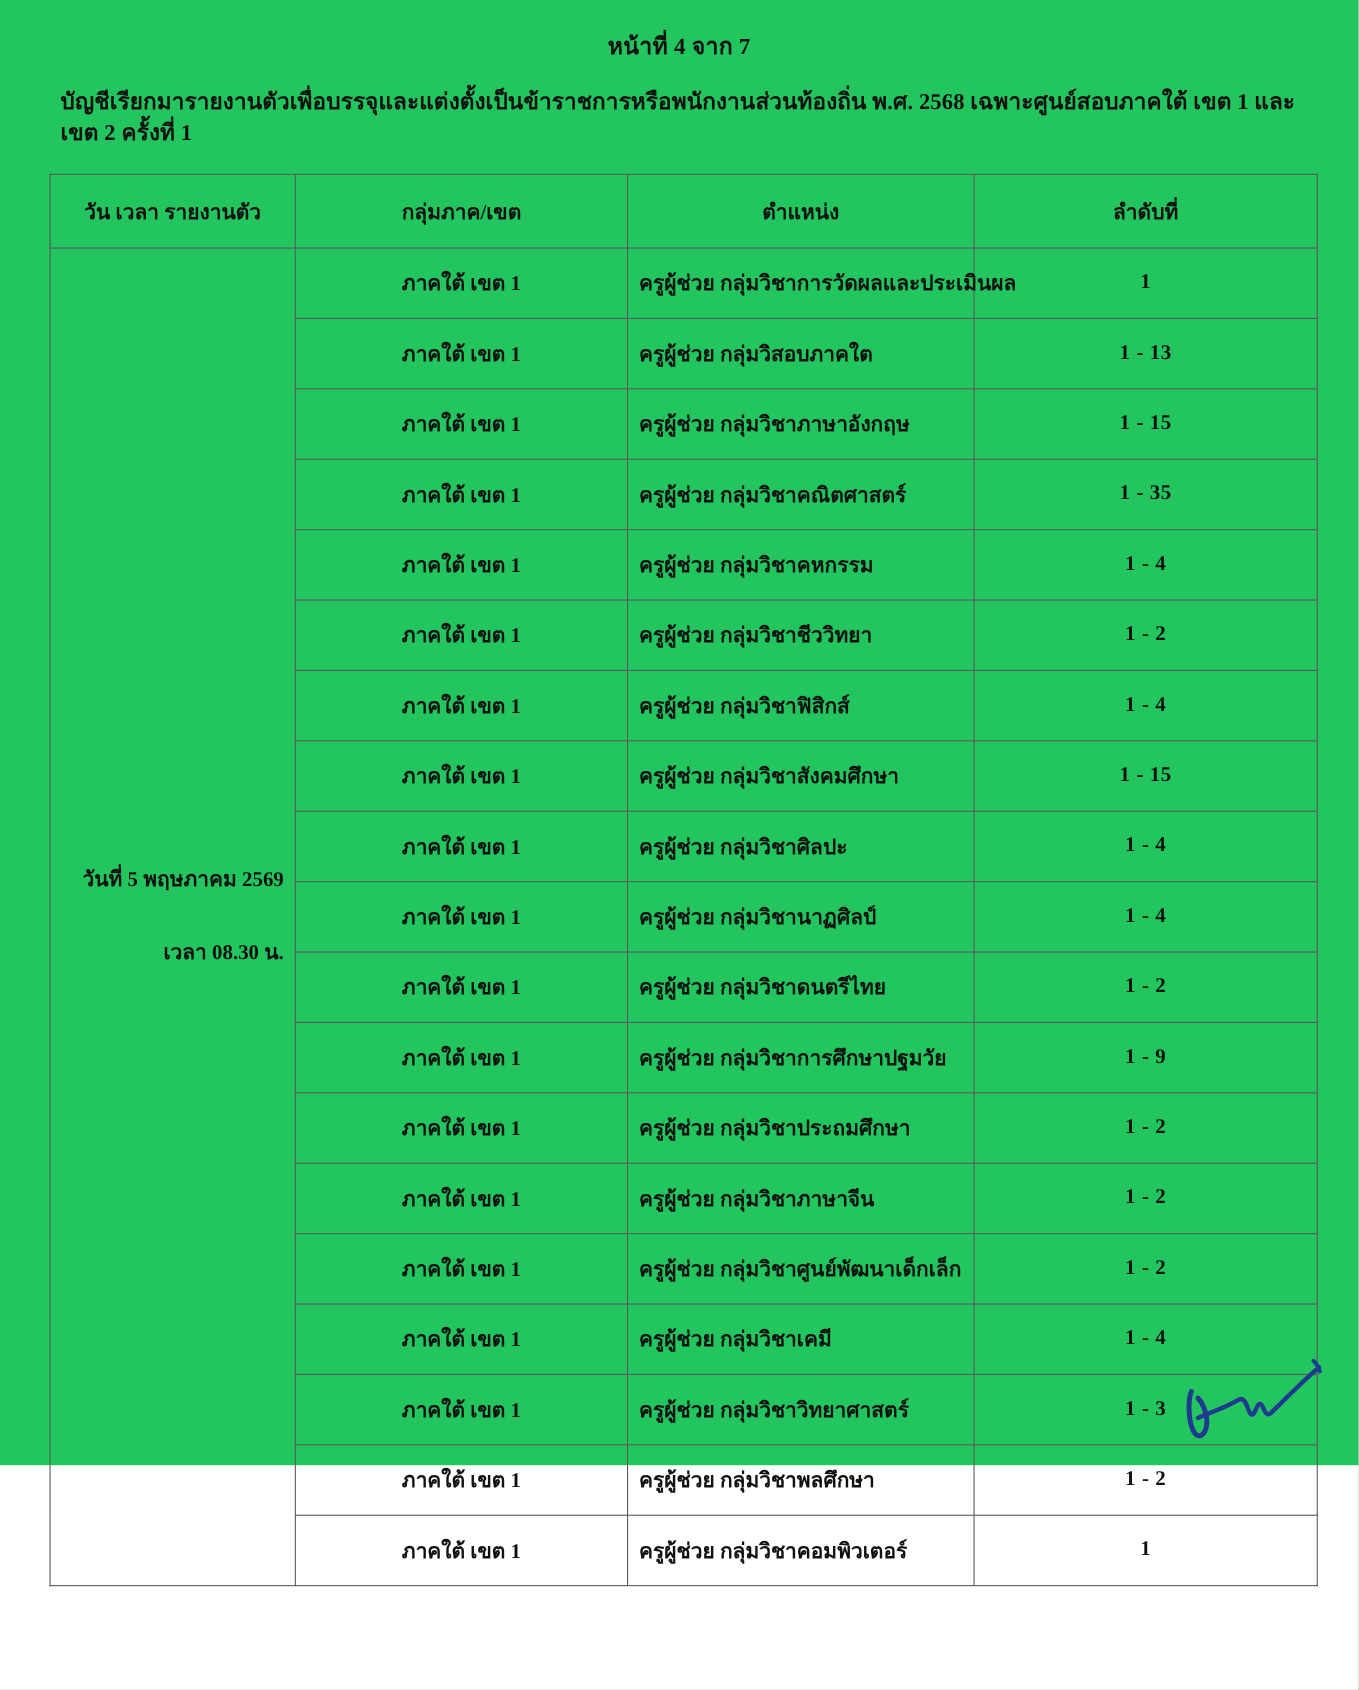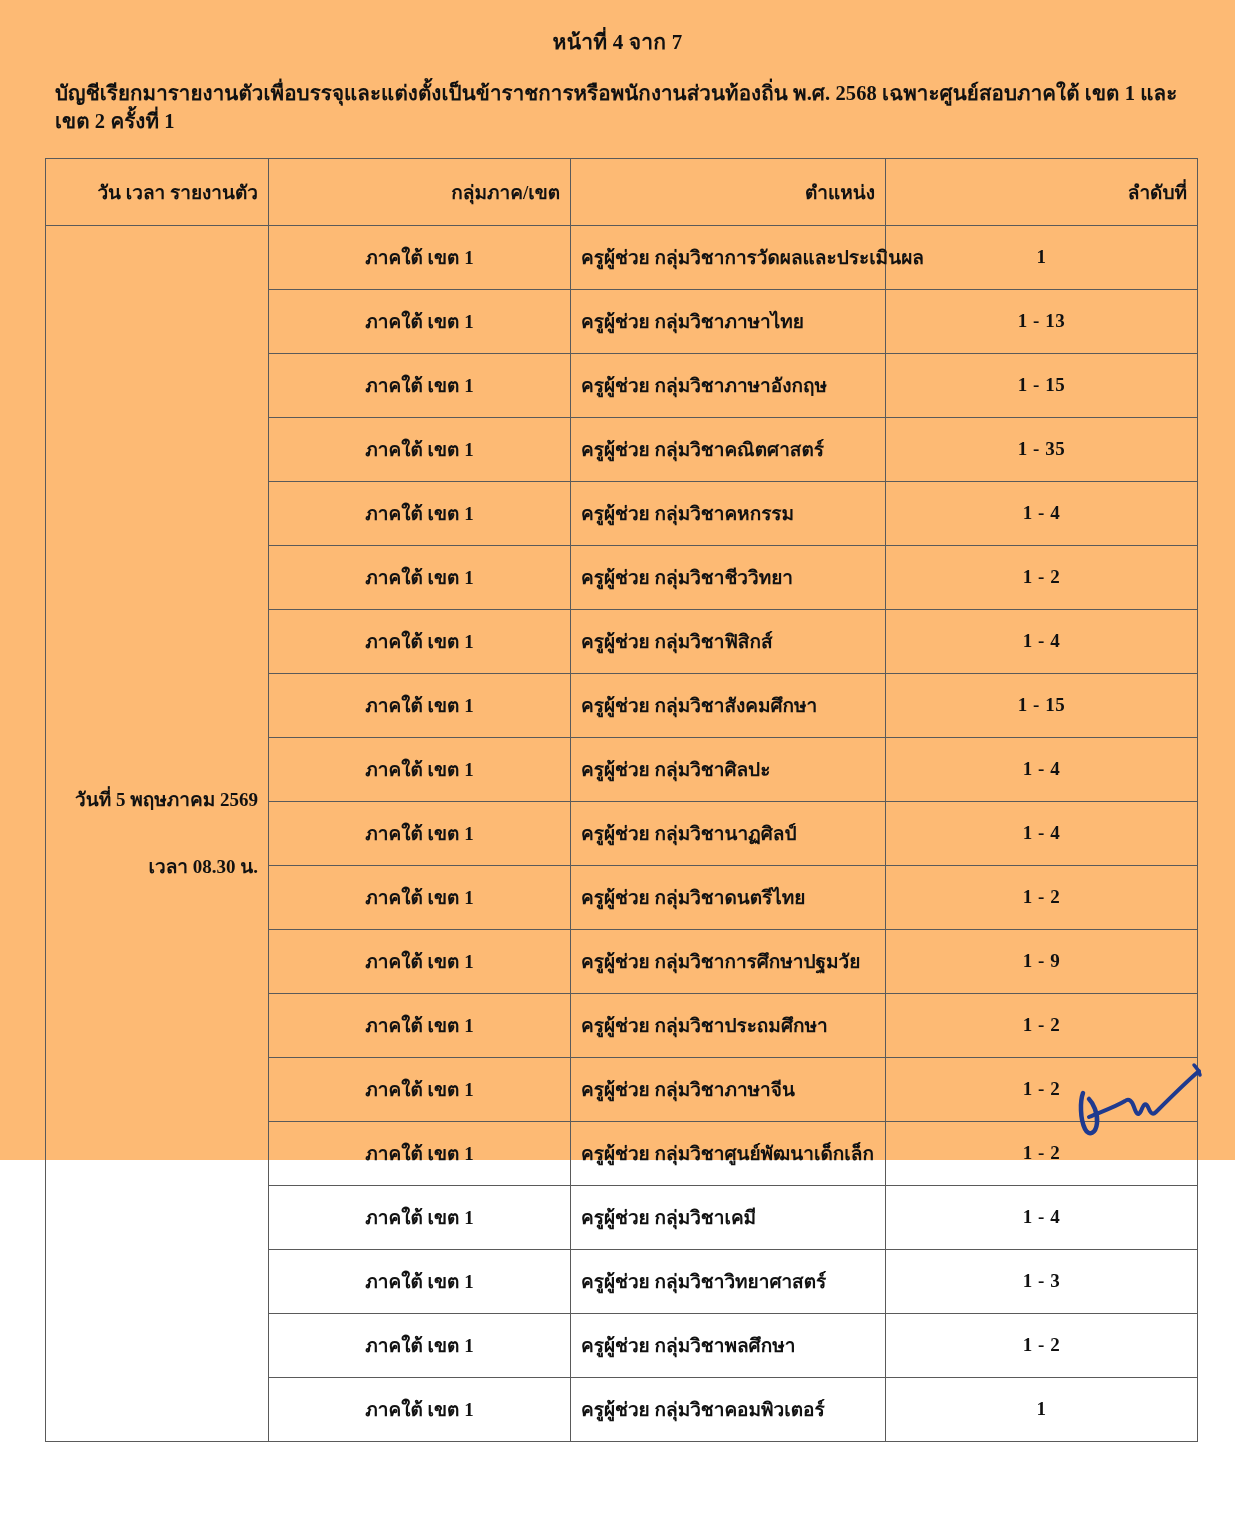--- a/index.html
+++ b/index.html
@@ -13,23 +13,23 @@
     height: 1536px;
     font-family: "Liberation Serif", "DejaVu Serif", serif;
     color: #111111;
     position: relative;
     overflow: hidden;
   }
 
   .page {
     position: relative;
     width: 1235px;
-    height: 1160px;
+    height: 1332px;
     box-sizing: border-box;
-    background: #fdba74;
+    background: #22c55e;
   }
 
   
   .page-number {
     text-align: center;
     font-size: 21px;
     font-weight: bold;
     letter-spacing: .2px;
     padding-top: 30px;
     line-height: 1.2;
@@ -76,21 +76,21 @@
     border: 1.2px solid #5a5a5a;
     font-weight: bold;
     font-size: 19px;
     color: #111;
     padding: 0 10px;
     vertical-align: middle;
   }
 
   th.head-cell {
     height: 66px;
-    text-align: right;
+    text-align: center;
     font-size: 19.5px;
   }
 
   td.datetime-cell {
     text-align: right;
     vertical-align: top;
     padding-top: 26px;
     font-size: 20px;
     line-height: 1;
   }
@@ -159,21 +159,21 @@
             <td class="datetime-cell" rowspan="19">
               <span class="dt-date">วันที่ 5 พฤษภาคม 2569</span>
               <span class="dt-time">เวลา 08.30 น.</span>
             </td>
             <td class="region-cell">ภาคใต้ เขต 1</td>
             <td class="position-cell">ครูผู้ช่วย กลุ่มวิชาการวัดผลและประเมินผล</td>
             <td class="order-cell">1</td>
           </tr>
           <tr>
             <td class="region-cell">ภาคใต้ เขต 1</td>
-            <td class="position-cell">ครูผู้ช่วย กลุ่มวิชาภาษาไทย</td>
+            <td class="position-cell">ครูผู้ช่วย กลุ่มวิสอบภาคใต</td>
             <td class="order-cell">1 - 13</td>
           </tr>
           <tr>
             <td class="region-cell">ภาคใต้ เขต 1</td>
             <td class="position-cell">ครูผู้ช่วย กลุ่มวิชาภาษาอังกฤษ</td>
             <td class="order-cell">1 - 15</td>
           </tr>
           <tr>
             <td class="region-cell">ภาคใต้ เขต 1</td>
             <td class="position-cell">ครูผู้ช่วย กลุ่มวิชาคณิตศาสตร์</td>

